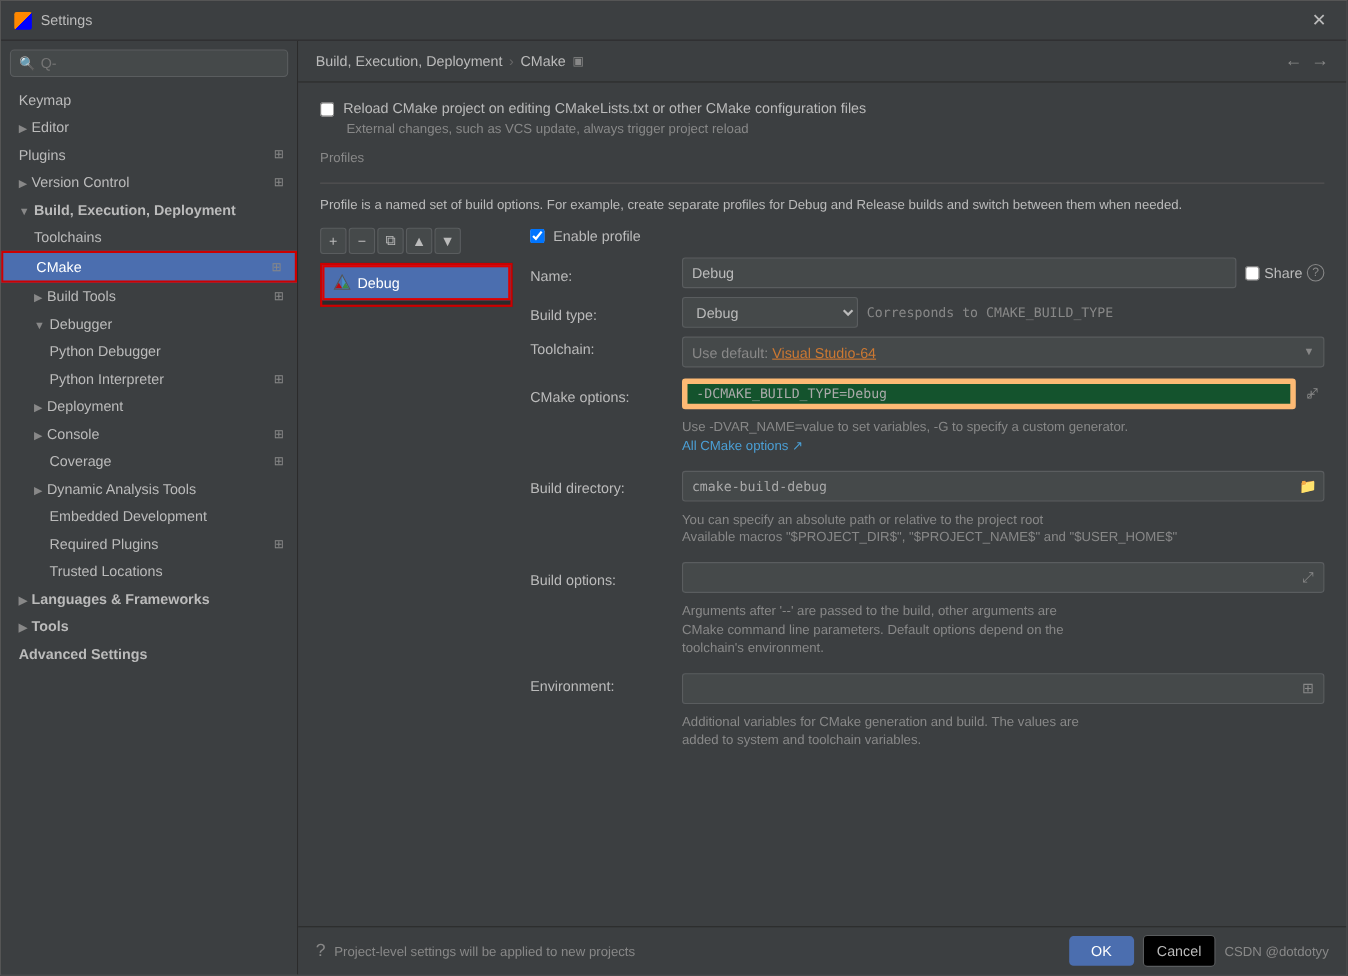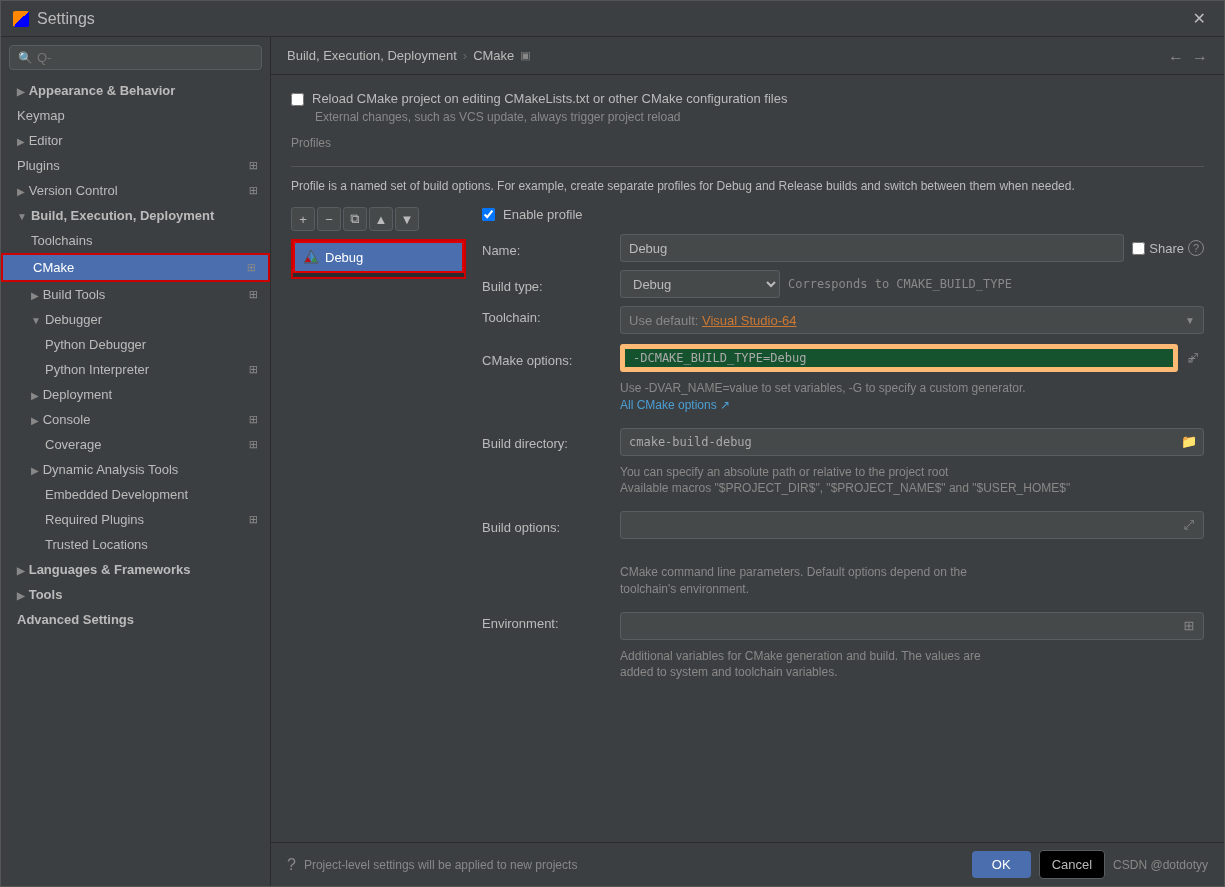--- a/index.html
+++ b/index.html
@@ -32,21 +32,21 @@
     .title-bar-icon {
       width: 16px;
       height: 16px;
       margin-right: 8px;
       background: linear-gradient(135deg, #f80 0%, #f80 50%, #00f 50%, #00f 100%);
       border-radius: 2px;
       flex-shrink: 0;
     }
     .title-bar-title {
       color: #bbb;
-      font-size: 16px;
+      font-size: 13px;
       flex: 1;
     }
     .title-bar-close {
       color: #bbb;
       font-size: 16px;
       cursor: pointer;
       padding: 2px 6px;
     }
     .main-area {
       display: flex;
@@ -494,23 +494,20 @@
 
   <div class="main-area">
 
     <div class="sidebar">
 
       <div class="search-box">
         <span class="search-icon">🔍</span>
         <input type="text" placeholder="Q-" style="">
       </div>
 
-      <div class="sidebar-item section-header">
-        <span><span class="expand-arrow">▶</span><span>Appearance &amp; Behavior</span></span>
-      </div>
 
       <div class="sidebar-item">
         <span>Keymap</span>
       </div>
 
       <div class="sidebar-item">
         <span><span class="expand-arrow">▶</span><span>Editor</span></span>
       </div>
 
       <div class="sidebar-item">
@@ -717,21 +714,21 @@
 
             <div class="form-row" style="flex-direction:column;">
               <div style="display:flex; align-items:center; width:100%; gap:8px;">
                 <span class="form-label">Build options:</span>
                 <div class="build-options-wrap">
                   <input class="build-options-input" type="text" value="" style="">
                   <button class="expand-icon-btn">⤢</button>
                 </div>
               </div>
               <div class="hint-text">
-                <br>
+                <span>Arguments after '--' are passed to the build, other arguments are</span><br>
                 <span>CMake command line parameters. Default options depend on the</span><br>
                 <span>toolchain's environment.</span>
               </div>
             </div>
 
             <div class="form-row" style="flex-direction:column;">
               <div style="display:flex; width:100%; gap:8px;">
                 <span class="form-label">Environment:</span>
                 <div class="env-wrap">
                   <input class="env-input" type="text" value="" style="">

